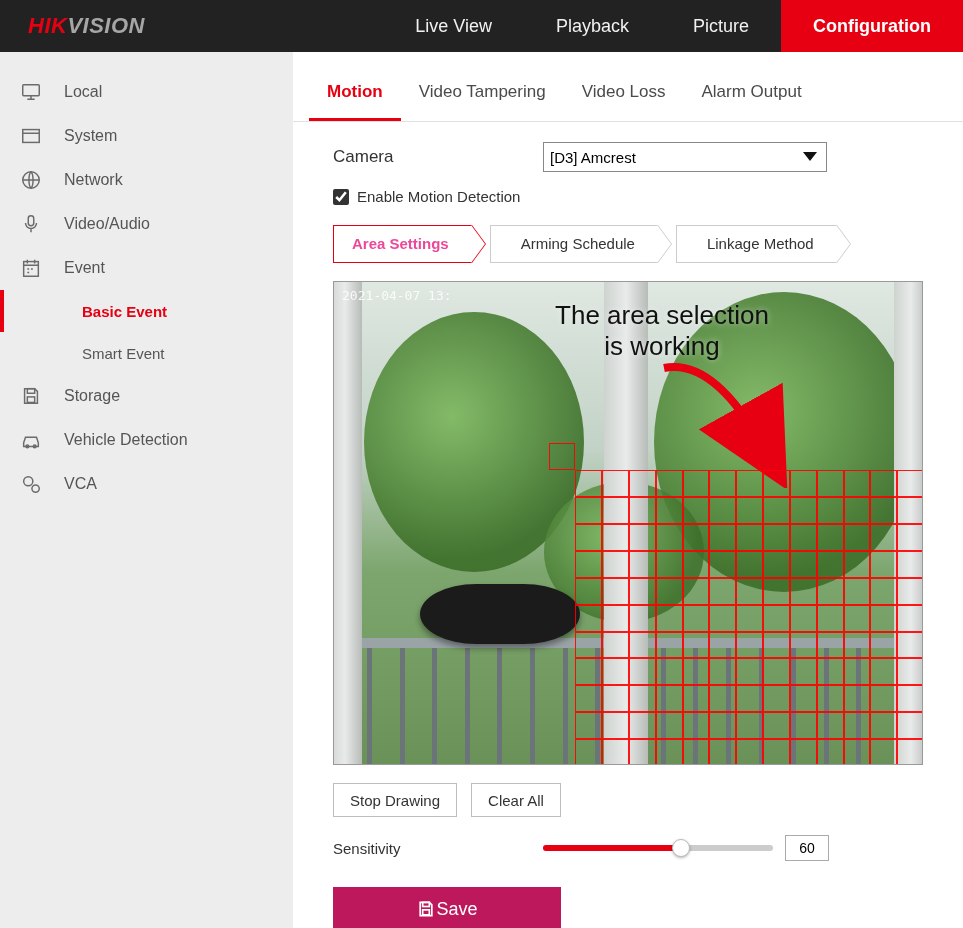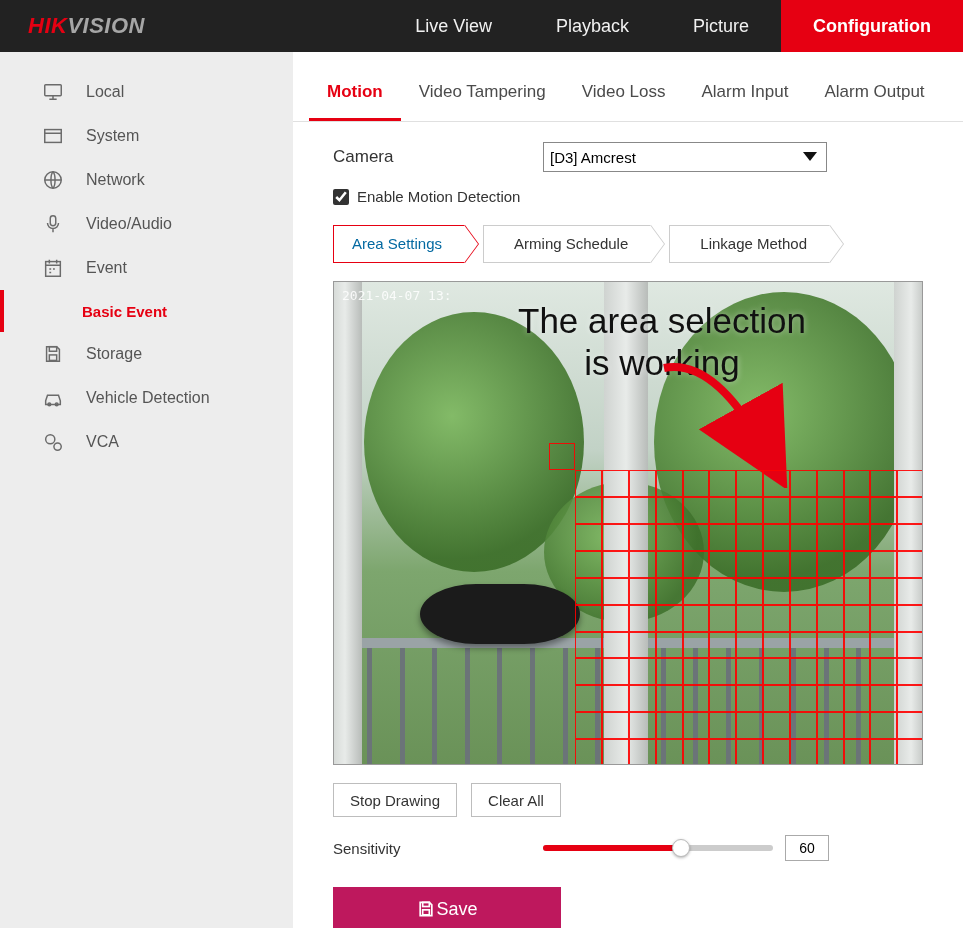--- a/index.html
+++ b/index.html
@@ -8,21 +8,21 @@
   .topbar { background: #222; height: 52px; display: flex; align-items: center; color: #eee; }
   .logo { padding: 0 28px; font-family: Arial Black, Arial, sans-serif; font-size: 22px; letter-spacing: 0.5px; font-weight: 700; font-style: italic; }
   .logo .hik { color: #e60012; }
   .logo .vision { color: #a6a6a6; }
   .topnav { display: flex; height: 100%; margin-left: auto; }
   .topnav-item { display: flex; align-items: center; padding: 0 32px; font-size: 18px; color: #f1f1f1; cursor: pointer; }
   .topnav-item.active { background: #e60012; font-weight: 700; color: #fff; }
   
   .main { display: flex; }
   .sidebar { width: 302px; background: #ededed; min-height: 876px; padding-top: 18px; }
-  .side-item { display: flex; align-items: center; height: 44px; padding-left: 42px; font-size: 16px; color: #555; cursor: pointer; }
+  .side-item { display: flex; align-items: center; height: 44px; padding-left: 20px; font-size: 16px; color: #555; cursor: pointer; }
   .side-item .icon-slot { width: 44px; display: flex; align-items: center; }
   .side-sub { display: flex; align-items: center; height: 42px; padding-left: 82px; font-size: 15px; color: #555; cursor: pointer; }
   .side-sub.active { color: #e60012; font-weight: 700; border-left: 4px solid #e60012; padding-left: 78px; }
   
   .content { flex: 1; background: #fff; padding: 0; }
   .subtabs { display: flex; border-bottom: 1px solid #e0e0e0; padding-left: 16px; margin-top: 12px; }
   .subtab { padding: 18px 18px 16px 18px; font-size: 17px; color: #4b4b4b; cursor: pointer; }
   .subtab.active { color: #e60012; font-weight: 700; border-bottom: 3px solid #e60012; }
   
   .panel { padding: 20px 40px 30px 40px; }
@@ -37,37 +37,37 @@
   .cb input { width: 16px; height: 16px; margin-right: 8px; accent-color: #333; }
   
   .chevron-tabs { display: flex; margin-bottom: 18px; height: 38px; }
   .chev { position: relative; height: 38px; line-height: 36px; padding: 0 22px 0 30px; border: 1px solid #ccc; font-size: 15px; color: #333; background: #fff; cursor: pointer; margin-right: 18px; }
   .chev::before, .chev::after { content: ''; position: absolute; top: -1px; width: 0; height: 0; border-top: 19px solid transparent; border-bottom: 19px solid transparent; }
   .chev::before { left: -1px; border-left: 14px solid #ccc; }
   .chev::after { right: -14px; border-left: 14px solid #fff; filter: drop-shadow(1px 0 0 #ccc); }
   .chev:first-child { padding-left: 18px; }
   .chev:first-child::before { display: none; }
   .chev.inner::before { content: ''; position: absolute; top: 0; left: 0; border-left: 13px solid #fff; border-top: 18px solid transparent; border-bottom: 18px solid transparent; }
-  .chev.active { border-color: #e60012; color: #0369a1; font-weight: 400; }
+  .chev.active { border-color: #e60012; color: #ec4899; font-weight: 700; }
   .chev.active::after { border-left-color: #fff; filter: drop-shadow(1px 0 0 #e60012); }
   
   .preview { width: 590px; height: 484px; position: relative; border: 1px solid #999; overflow: hidden; margin-bottom: 18px; }
   .sky { position: absolute; inset: 0; background: linear-gradient(180deg, #dfe8e1 0%, #c2d2c6 35%, #7da66e 60%, #6a9258 100%); }
   .window-frame { position: absolute; inset: 0; }
   .vbar { position: absolute; top: 0; bottom: 0; width: 34px; background: linear-gradient(90deg, #cfd3d0, #e8ebe9, #b8bcb9); }
   .vbar.l { left: -6px; }
   .vbar.c { left: 270px; width: 44px; }
   .vbar.r { right: -6px; }
   .foliage { position: absolute; border-radius: 50%; background: radial-gradient(circle at 40% 40%, #7db85f, #3d6f2a 70%); opacity: 0.92; }
   .railing { position: absolute; left: 22px; right: 22px; top: 356px; height: 128px; }
   .rail-top { position: absolute; left: 0; right: 0; top: 0; height: 10px; background: #9aa3a6; }
   .rail-bar { position: absolute; top: 10px; bottom: 0; width: 5px; background: #6b7478; }
   .planter { position: absolute; left: 86px; top: 302px; width: 160px; height: 60px; background: #1b1b1b; border-radius: 60px/32px; box-shadow: 0 4px 6px rgba(0,0,0,0.4); }
   .timestamp { position: absolute; top: 6px; left: 8px; font-size: 13px; color: rgba(255,255,255,0.85); font-family: monospace; }
-  .annot-text { position: absolute; top: 18px; left: 78px; right: 10px; font-size: 35px; color: #111; text-align: center; line-height: 1.2; text-shadow: 0 0 6px rgba(255,255,255,0.5); }
+  .annot-text { position: absolute; top: 18px; left: 78px; right: 10px; font-size: 26px; color: #111; text-align: center; line-height: 1.2; text-shadow: 0 0 6px rgba(255,255,255,0.5); }
   .arrow-svg { position: absolute; top: 66px; left: 320px; }
   .amcrest-logo { position: absolute; bottom: 20px; right: 20px; font-size: 20px; letter-spacing: 4px; color: rgba(255,255,255,0.9); font-weight: 600; }
   
   .grid-overlay { position: absolute; top: 0; left: 0; width: 100%; height: 100%; pointer-events: none; }
   .grid-cell { position: absolute; border: 1px solid rgba(255,0,0,0.9); background: rgba(255,0,0,0.0); }
   
   .btn-row { display: flex; gap: 14px; margin-bottom: 18px; }
   .btn-outline { height: 34px; padding: 0 16px; font-size: 15px; border: 1px solid #bdbdbd; background: #fff; color: #333; cursor: pointer; }
   
   .slider-row { display: flex; align-items: center; margin-bottom: 26px; }
@@ -139,20 +139,21 @@
     <div class="side-item">
       <span class="icon-slot">
           <svg class="ico" viewBox="0 0 24 24">
             <rect x="4" y="5" width="16" height="16"></rect>
             <path d="M4 9h16M8 3v4M16 3v4M8 13h2M12 13h2M8 17h2"></path>
           </svg>
         </span>
       <span>Event</span>
     </div>
     <div class="side-sub active">Basic Event</div>
+    <div class="side-sub">Smart Event</div>
     <div class="side-item">
       <span class="icon-slot">
           <svg class="ico" viewBox="0 0 24 24">
             <path d="M5 4h11l3 3v13H5z"></path>
             <rect x="8" y="4" width="8" height="5"></rect>
             <rect x="8" y="13" width="8" height="6"></rect>
           </svg>
         </span>
       <span>Storage</span>
     </div>
@@ -175,21 +176,20 @@
         </span>
       <span>VCA</span>
     </div>
   </div>
 
   <div class="content">
     <div class="subtabs">
       <div class="subtab active">Motion</div>
       <div class="subtab">Video Tampering</div>
       <div class="subtab">Video Loss</div>
-      <div class="subtab">Alarm Input</div>
       <div class="subtab">Alarm Output</div>
     </div>
 
     <div class="panel">
       <div class="row">
         <div class="label">Camera</div>
         <div class="select-wrap">
           <select>
             <option>[D3] Amcrest</option>
           </select>

